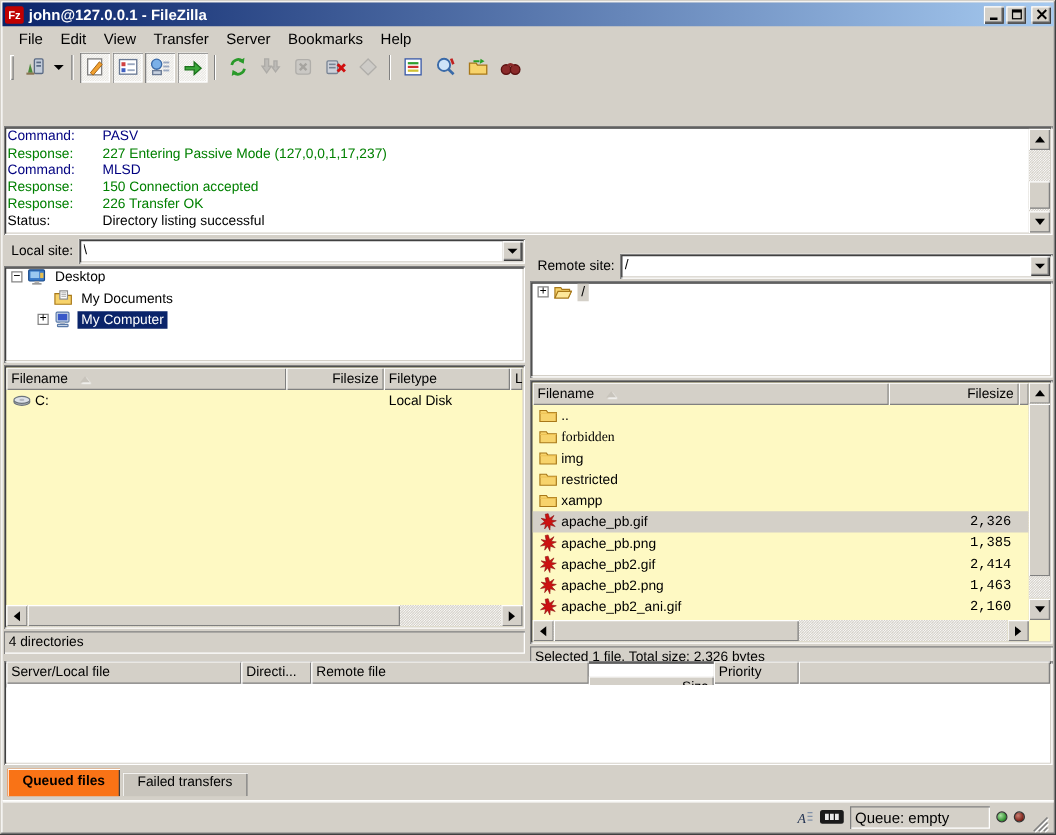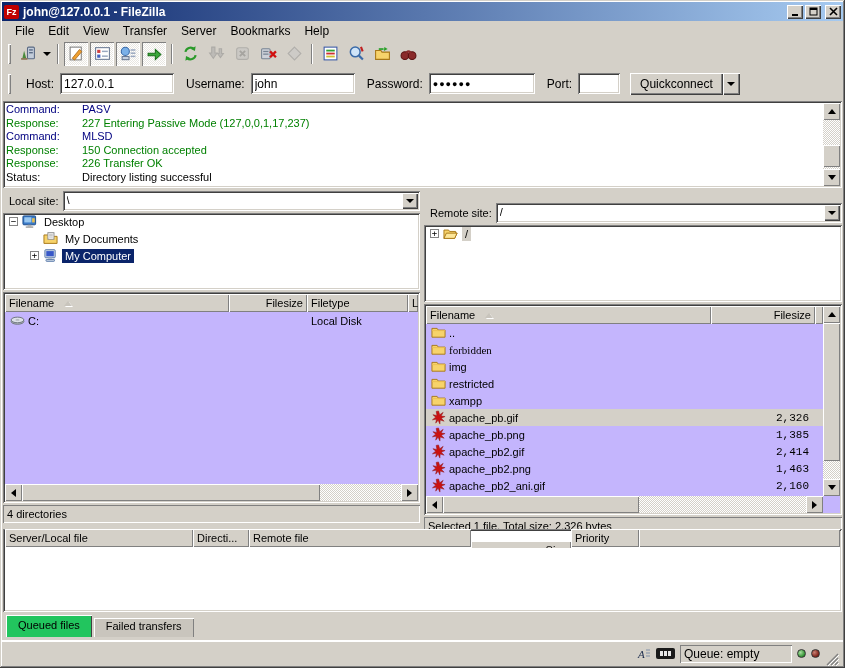--- a/index.html
+++ b/index.html
@@ -102,21 +102,21 @@
   .tree-row { height:17px; display:flex; align-items:center; white-space:nowrap; }
   .expander { width:9px; height:9px; background:#fff; border:1px solid #848484; color:#000;
     font:9px/7px "DejaVu Sans Mono",monospace; text-align:center; margin-right:4px; flex:none; }
   .exp-spacer { width:13px; flex:none; }
   .tree-icon svg, .row-icon svg { width:15px; height:15px; display:block; }
   .tree-icon { margin-right:4px; flex:none; }
   .tree-label { padding:1px 3px; }
   .tree-label.sel { background:var(--sel,#0a246a); color:#fff; }
   .tree-label.sel-inactive { background:#d4d0c8; }
 
-  .filelist { position:absolute; top:101px; left:0; right:0; height:211px; background:#c4b5fd; }
+  .filelist { position:absolute; top:101px; left:0; right:0; height:211px; background:#fef9c3; }
   .fl-header { position:absolute; top:2px; left:2px; height:18px; display:flex; overflow:hidden; }
   .hdr-cell { height:18px; padding:2px 4px; font-size:11px; white-space:nowrap; overflow:hidden;
     display:flex; align-items:center; }
   .hdr-cell .sort { margin-left:10px; width:0; height:0; border-left:4px solid transparent;
     border-right:4px solid transparent; border-bottom:5px solid #c8c4bc;
     filter:drop-shadow(1px 1px 0 #fff); }
   .fl-body { position:absolute; top:20px; left:2px; bottom:19px; overflow:hidden; }
   .fl-row { height:17px; display:flex; align-items:center; }
   .fl-row.sel-inactive { background:#d4d0c8; }
   .cell { height:17px; padding:1px 4px; white-space:nowrap; overflow:hidden; display:flex; align-items:center; }
@@ -128,21 +128,21 @@
 
   
   .queue-wrap { position:absolute; top:529px; left:3px; right:3px; height:83px; background:#fff; }
   .q-header { position:absolute; top:0; left:2px; right:2px; height:19px; display:flex; overflow:hidden; }
   .q-body { position:absolute; top:21px; left:2px; right:2px; bottom:2px; background:#fff; }
 
   
   .tabs { position:absolute; top:614px; left:6px; right:3px; height:23px; display:flex; align-items:flex-end; }
   .tab { height:19px; padding:2px 12px 0 12px; margin-right:2px; background:#c9c5bd;
     box-shadow: inset 1px 1px 0 #fff, inset -1px 0 0 #808080; font-size:11px; white-space:nowrap; }
-  .tab.active { height:22px; background:#22c55e; font-weight:normal;
+  .tab.active { height:22px; background:#f97316; font-weight:bold;
     box-shadow: inset 1px 1px 0 #fff, inset -1px 0 0 #404040; padding-top:4px; }
 
   
   .statusbar { position:absolute; left:2px; right:2px; bottom:2px; height:26px;
     box-shadow: inset 0 1px 0 #fff, inset 0 2px 0 #80808000;
     border-top:1px solid #fff; display:flex; align-items:center; justify-content:flex-end;
     padding:0 4px; gap:5px; }
   .sb-ascii { width:15px; height:16px; display:flex; align-items:center; justify-content:center; }
   .sb-badge { width:19px; height:11px; background:#1a1a1a; border-radius:2px; display:flex;
     align-items:center; justify-content:center; gap:1px; }
@@ -321,35 +321,20 @@
         <div style="display: flex;">
           <svg viewBox="0 0 16 16">
             <circle cx="4.6" cy="10" r="3.6" fill="#8a2a2a" stroke="#5a1010"></circle>
             <circle cx="11.4" cy="10" r="3.6" fill="#8a2a2a" stroke="#5a1010"></circle>
             <path d="M5.5 6.2 Q8 3.8 10.5 6.2 L10.5 8.2 Q8 6.4 5.5 8.2z" fill="#8a2a2a"></path>
           </svg>
         </div>
       </div>
     </div>
 
-  <div class="quickbar">
-    <div class="grip"></div>
-    <span class="qlabel">Host:</span>
-    <input class="qfield" style="width: 114px;" value="127.0.0.1">
-    <span class="qlabel">Username:</span>
-    <input class="qfield" style="width: 104px;" value="john">
-    <span class="qlabel">Password:</span>
-    <input class="qfield" style="width: 106px; font-size: 9px; letter-spacing: 1px;" value="●●●●●●">
-    <span class="qlabel">Port:</span>
-    <input class="qfield" style="width: 42px;" value="">
-    <div class="qc-btn raised2" style="display:flex;align-items:center;">Quickconnect</div>
-    <div class="qc-drop raised2">
-      <div class="tri-down"></div>
-    </div>
-  </div>
 
   <div class="log sunken2">
     <div class="log-lines" id="log-lines">
         <div class="log-line lt-command"><span class="log-label">Command:</span><span>PASV</span></div>
         <div class="log-line lt-response"><span class="log-label">Response:</span><span>227 Entering Passive Mode (127,0,0,1,17,237)</span></div>
         <div class="log-line lt-command"><span class="log-label">Command:</span><span>MLSD</span></div>
         <div class="log-line lt-response"><span class="log-label">Response:</span><span>150 Connection accepted</span></div>
         <div class="log-line lt-response"><span class="log-label">Response:</span><span>226 Transfer OK</span></div>
         <div class="log-line lt-status"><span class="log-label">Status:</span><span>Directory listing successful</span></div>
       </div>

